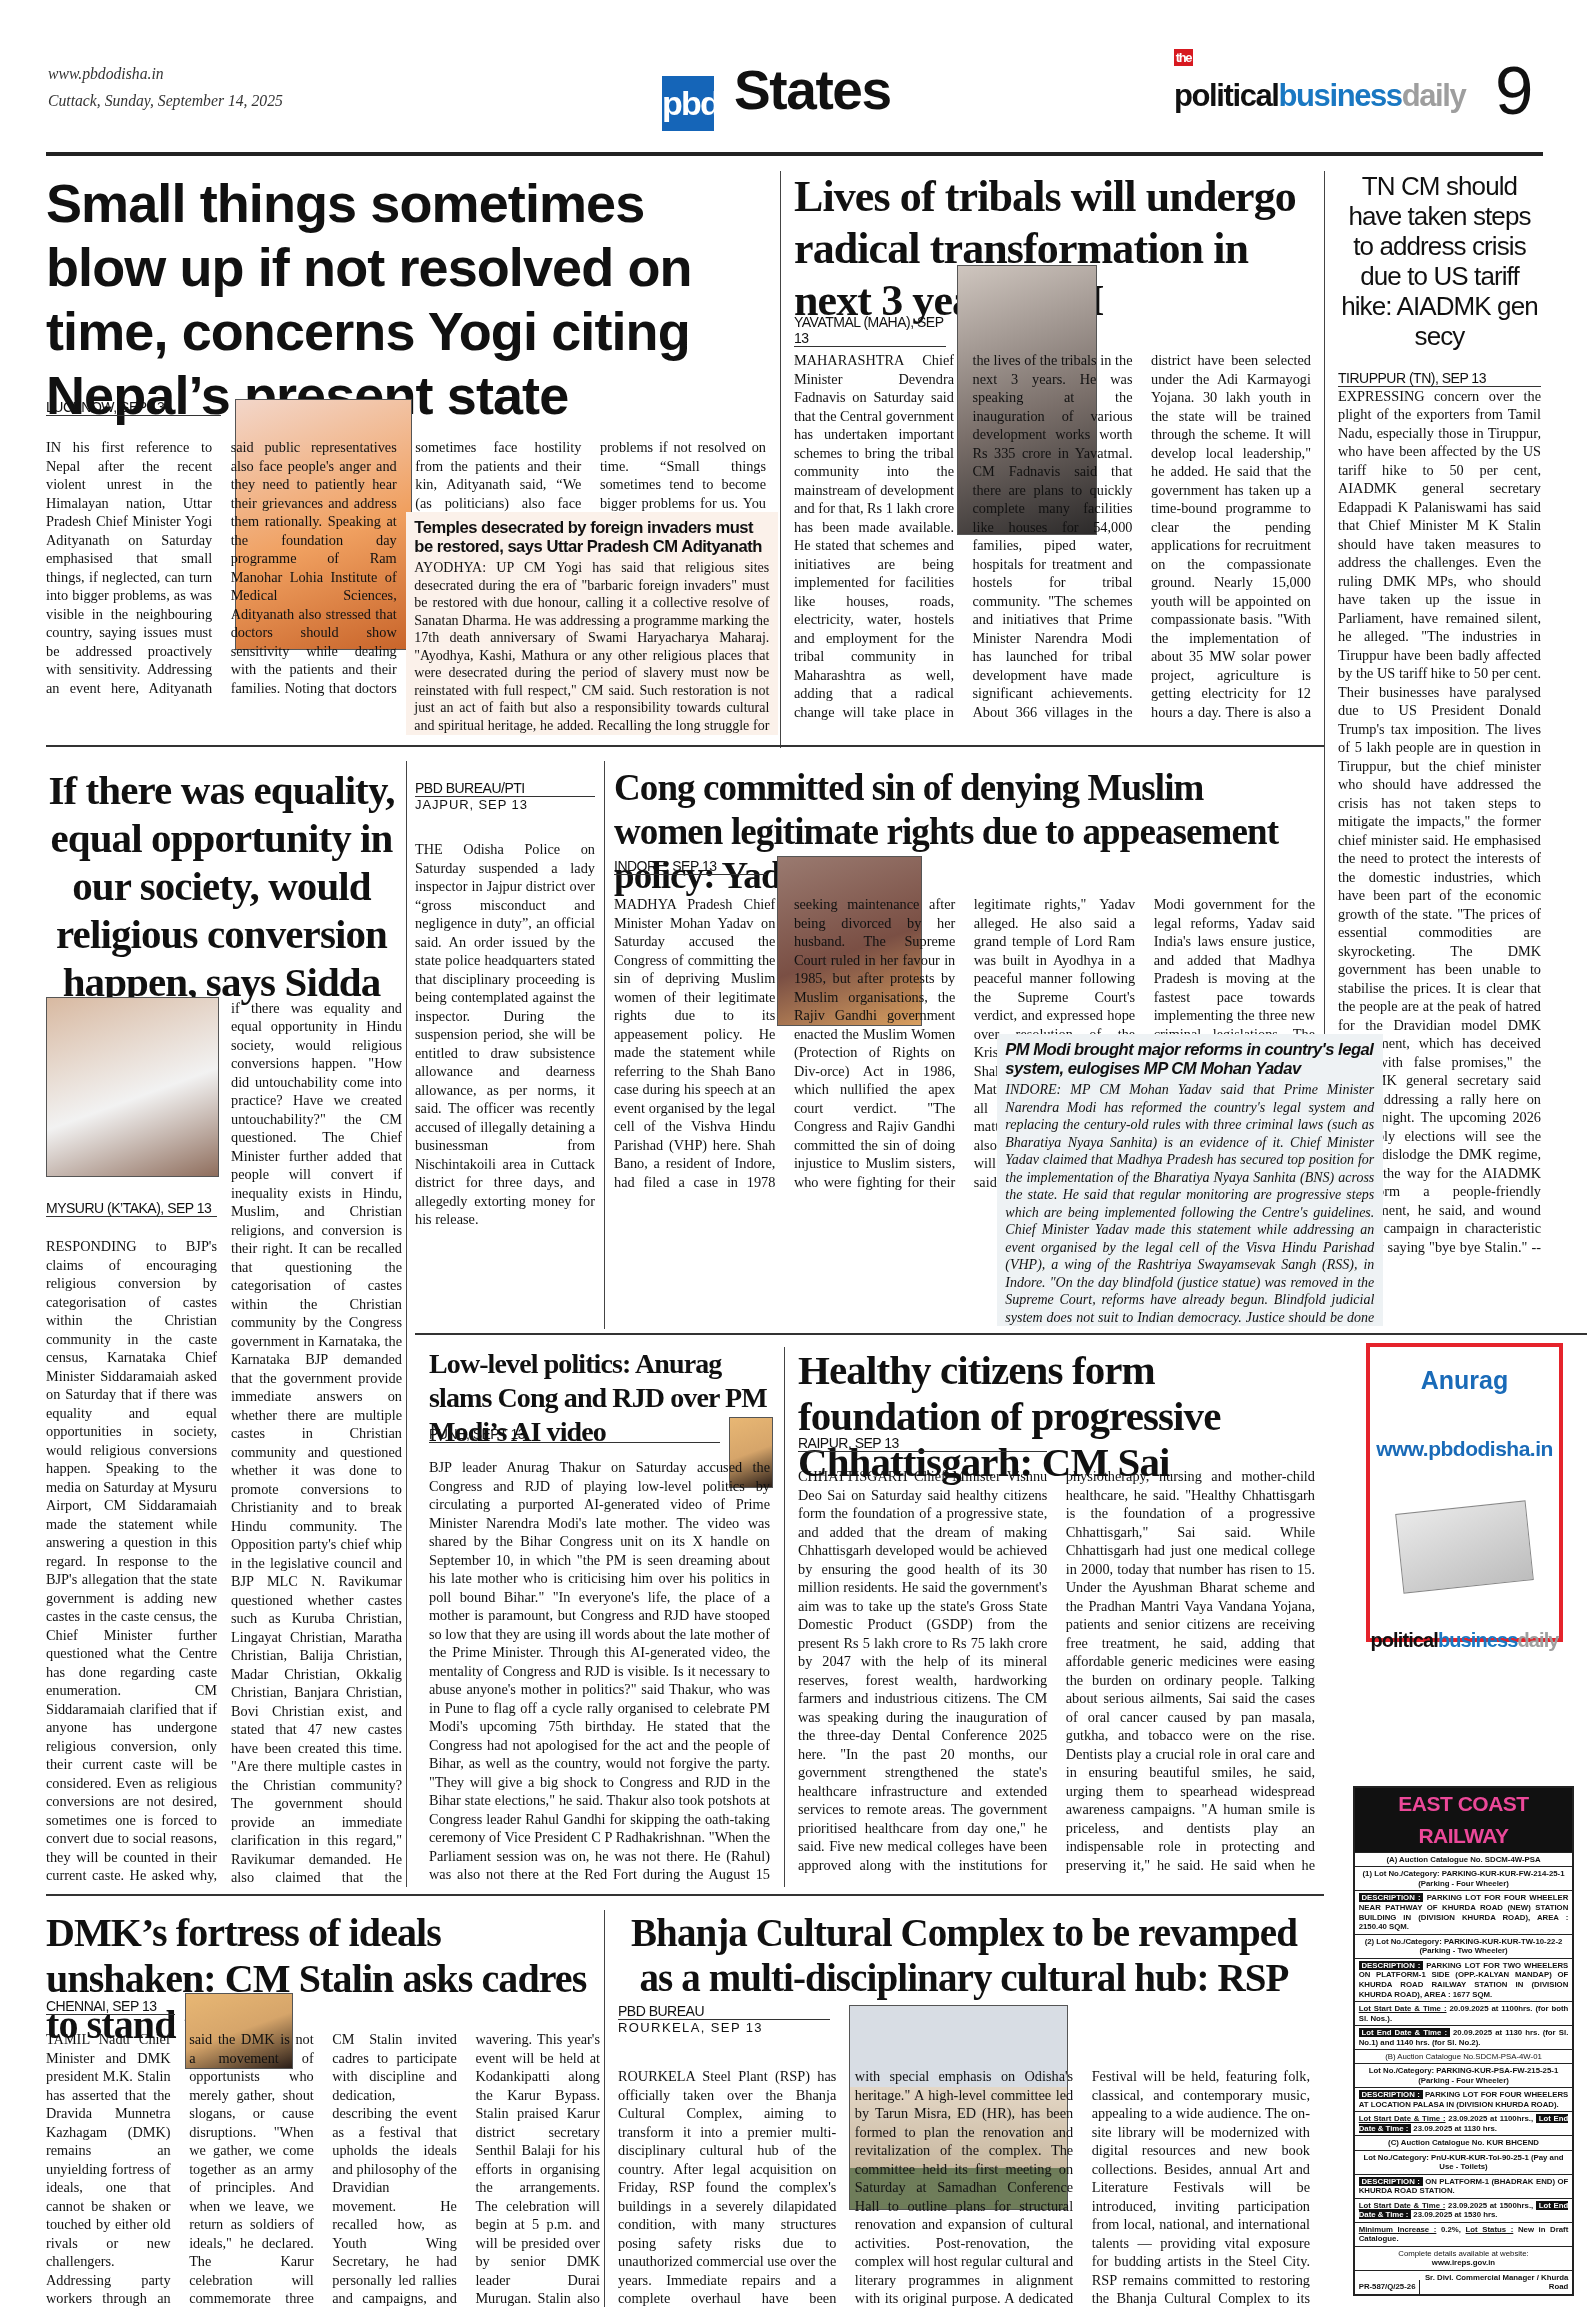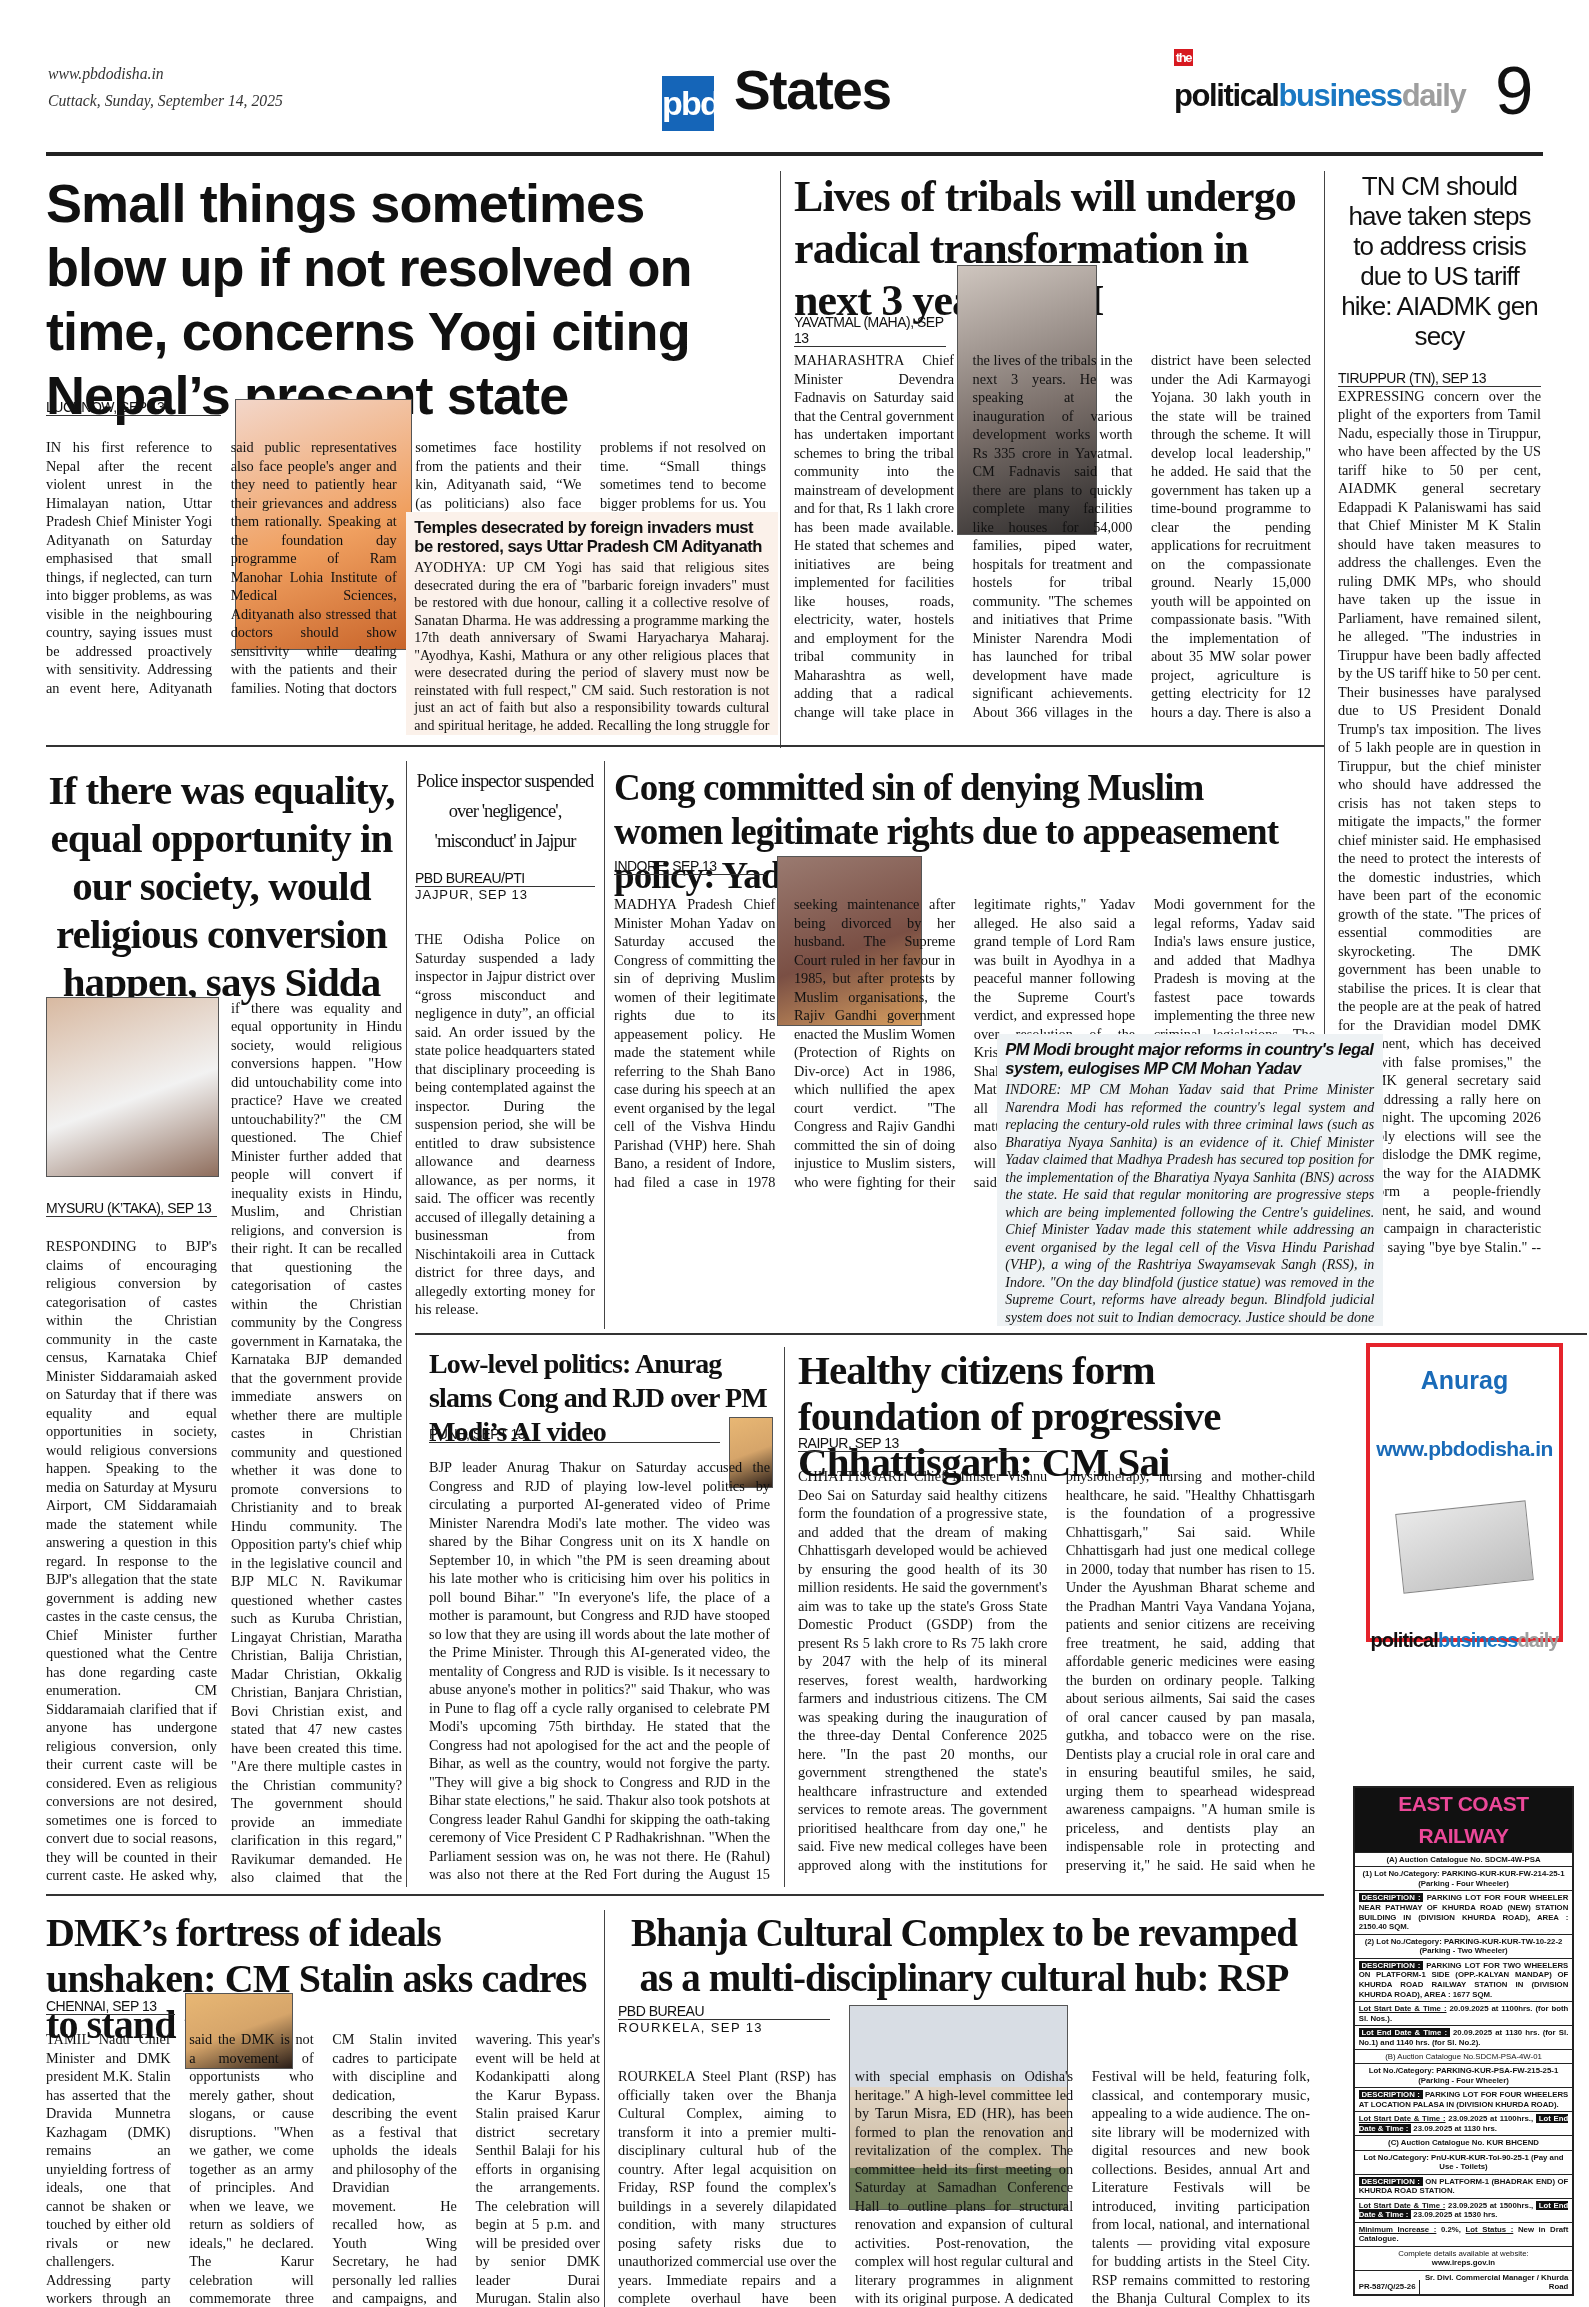--- a/index.html
+++ b/index.html
@@ -115,21 +115,20 @@
 <div class="abs body" style="left:46px;top:1237px;width:171px;height:651px;overflow:hidden;">
   <div>RESPONDING to BJP's claims of encouraging religious conversion by categorisation of castes within the Christian community in the caste census, Karnataka Chief Minister Siddaramaiah asked on Saturday that if there was equality and equal opportunities in society, would religious conversions happen. Speaking to the media on Saturday at Mysuru Airport, CM Siddaramaiah made the statement while answering a question in this regard. In response to the BJP's allegation that the state government is adding new castes in the caste census, the Chief Minister further questioned what the Centre has done regarding caste enumeration. CM Siddaramaiah clarified that if anyone has undergone religious conversion, only their current caste will be considered. Even as religious conversions are not desired, sometimes one is forced to convert due to social reasons, they will be counted in their current caste. He asked why, if there was equality and equal opportunity in Hindu society, would religious conversions happen. "How did untouchability come into practice? Have we created untouchability?" the CM questioned. The Chief Minister further added that people will convert if inequality exists in Hindu, Muslim, and Christian religions, and conversion is their right. It can be recalled that questioning the categorisation of castes within the Christian community by the Congress government in Karnataka, the Karnataka BJP demanded that the government provide immediate answers on whether there are multiple castes in Christian community and questioned whether it was done to promote conversions to Christianity and to break Hindu community. The Opposition party's chief whip in the legislative council and BJP MLC N. Ravikumar questioned whether castes such as Kuruba Christian, Lingayat Christian, Maratha Christian, Balija Christian, Madar Christian, Okkalig Christian, Banjara Christian, Bovi Christian exist, and stated that 47 new castes have been created this time. "Are there multiple castes in the Christian community? The government should provide an immediate clarification in this regard," Ravikumar demanded. He also claimed that the government is working to break Hindu religion and society, and demanded an immediate explanation, calling it a conspiracy to further divide the Hindu community. Ravikumar sarcastically added that perhaps the Christians themselves are not aware of these 47 new castes. He further asked whether the government, under Chief Minister Siddaramaiah, had decided to create new castes in order to promote Christian conversions, and whether a notification had been issued for the same. --- PTI</div>
 </div>
 <div class="abs body" style="left:231px;top:997px;width:171px;height:891px;overflow:hidden;">
   <div style="margin-top:-646px;">RESPONDING to BJP's claims of encouraging religious conversion by categorisation of castes within the Christian community in the caste census, Karnataka Chief Minister Siddaramaiah asked on Saturday that if there was equality and equal opportunities in society, would religious conversions happen. Speaking to the media on Saturday at Mysuru Airport, CM Siddaramaiah made the statement while answering a question in this regard. In response to the BJP's allegation that the state government is adding new castes in the caste census, the Chief Minister further questioned what the Centre has done regarding caste enumeration. CM Siddaramaiah clarified that if anyone has undergone religious conversion, only their current caste will be considered. Even as religious conversions are not desired, sometimes one is forced to convert due to social reasons, they will be counted in their current caste. He asked why, if there was equality and equal opportunity in Hindu society, would religious conversions happen. "How did untouchability come into practice? Have we created untouchability?" the CM questioned. The Chief Minister further added that people will convert if inequality exists in Hindu, Muslim, and Christian religions, and conversion is their right. It can be recalled that questioning the categorisation of castes within the Christian community by the Congress government in Karnataka, the Karnataka BJP demanded that the government provide immediate answers on whether there are multiple castes in Christian community and questioned whether it was done to promote conversions to Christianity and to break Hindu community. The Opposition party's chief whip in the legislative council and BJP MLC N. Ravikumar questioned whether castes such as Kuruba Christian, Lingayat Christian, Maratha Christian, Balija Christian, Madar Christian, Okkalig Christian, Banjara Christian, Bovi Christian exist, and stated that 47 new castes have been created this time. "Are there multiple castes in the Christian community? The government should provide an immediate clarification in this regard," Ravikumar demanded. He also claimed that the government is working to break Hindu religion and society, and demanded an immediate explanation, calling it a conspiracy to further divide the Hindu community. Ravikumar sarcastically added that perhaps the Christians themselves are not aware of these 47 new castes. He further asked whether the government, under Chief Minister Siddaramaiah, had decided to create new castes in order to promote Christian conversions, and whether a notification had been issued for the same. --- PTI</div>
 </div>
 
 <div class="vrule" style="left:406px;top:761px;height:1126px;"></div>
 
 <div class="abs" style="left:415px;top:766px;width:180px;">
-  <div class="hl-serif" style="font-size:18.5px;line-height:30px;text-align:center;font-weight:normal;">Police inspector suspended over 'negligence', 'misconduct' in Jajpur</div>
   <div class="dateline" style="margin-top:14px;">PBD BUREAU/PTI</div>
   <div style="font-family:'Liberation Sans',sans-serif;font-size:13px;letter-spacing:0.9px;margin-bottom:28px;">JAJPUR, SEP 13</div>
   <div class="body">THE Odisha Police on Saturday suspended a lady inspector in Jajpur district over “gross misconduct and negligence in duty”, an official said. An order issued by the state police headquarters stated that disciplinary proceeding is being contemplated against the inspector. During the suspension period, she will be entitled to draw subsistence allowance and dearness allowance, as per norms, it said. The officer was recently accused of illegally detaining a businessman from Nischintakoili area in Cuttack district for three days, and allegedly extorting money for his release.</div>
 </div>
 
 <div class="vrule" style="left:604px;top:761px;height:568px;"></div>
 
 <div class="abs" style="left:614px;top:766px;width:701px;">
   <div class="hl-serif" style="font-size:37px;line-height:44px;">Cong committed sin of denying Muslim women legitimate rights due to appeasement policy: Yadav</div>
 </div>

